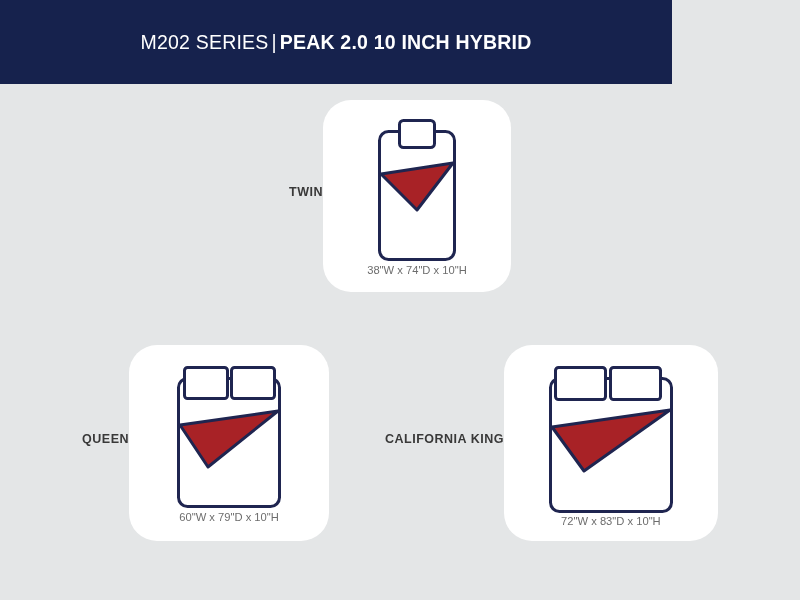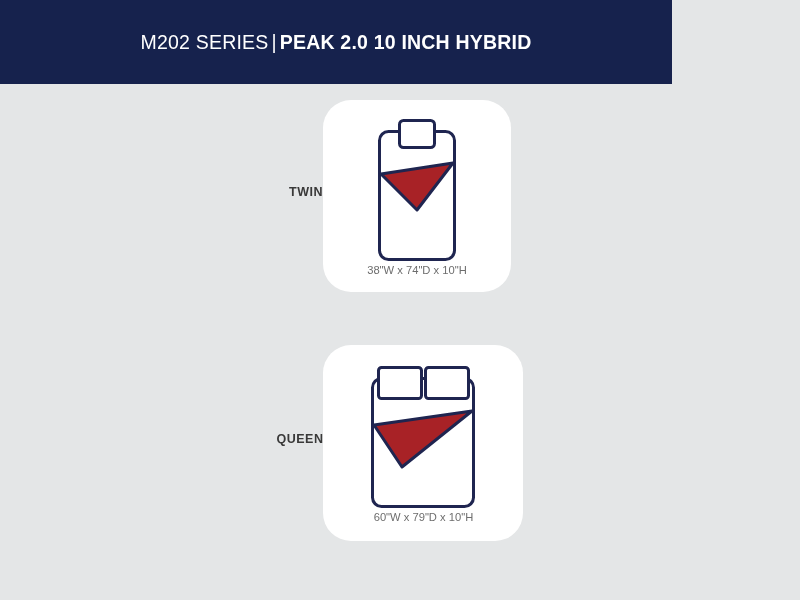--- a/index.html
+++ b/index.html
@@ -155,16 +155,30 @@
             <rect x="16.5" y="2.5" width="43" height="31" rx="3" ry="3" fill="#ffffff" stroke="#1f2550" stroke-width="3"></rect>
             <rect x="63.5" y="2.5" width="43" height="31" rx="3" ry="3" fill="#ffffff" stroke="#1f2550" stroke-width="3"></rect>
             <path d="M 12 60 L 110 46 L 40 102 Z" fill="#a82226" stroke="#1f2550" stroke-width="3" stroke-linejoin="round"></path>
           </svg>
         </div>
         <div class="dims">60"W x 79"D x 10"H</div>
       </div>
     </div>
 
 
+    <div class="size-block">
+      <div class="size-label">CALIFORNIA KING</div>
+      <div class="card calking">
+        <div class="bed-wrap">
+          <svg width="138" height="150" viewBox="0 0 138 150">
+            <rect x="8.5" y="13.5" width="121" height="133" rx="9" ry="9" fill="#ffffff" stroke="#1f2550" stroke-width="3"></rect>
+            <rect x="13.5" y="2.5" width="50" height="32" rx="3" ry="3" fill="#ffffff" stroke="#1f2550" stroke-width="3"></rect>
+            <rect x="68.5" y="2.5" width="50" height="32" rx="3" ry="3" fill="#ffffff" stroke="#1f2550" stroke-width="3"></rect>
+            <path d="M 10 62 L 128 45 L 42 106 Z" fill="#a82226" stroke="#1f2550" stroke-width="3" stroke-linejoin="round"></path>
+          </svg>
+        </div>
+        <div class="dims">72"W x 83"D x 10"H</div>
+      </div>
+    </div>
 
   </div>
 
 </div>
 
 </body></html>

